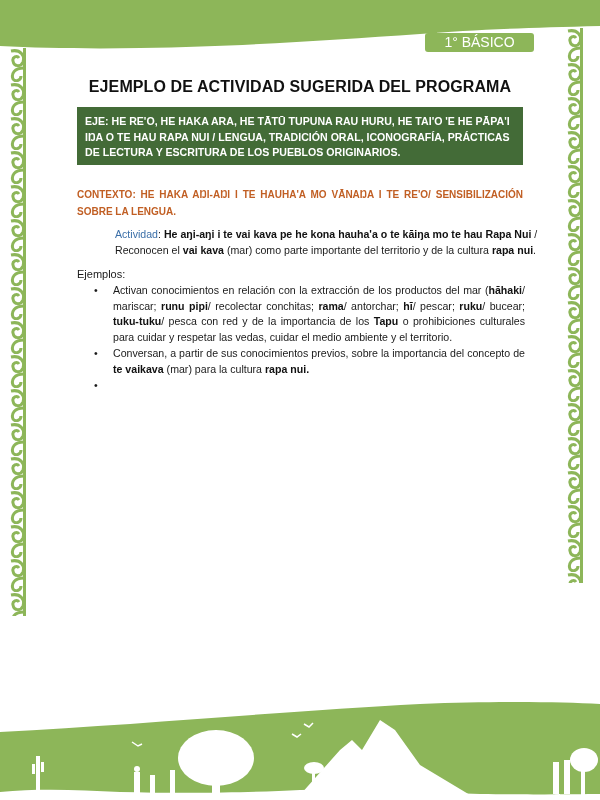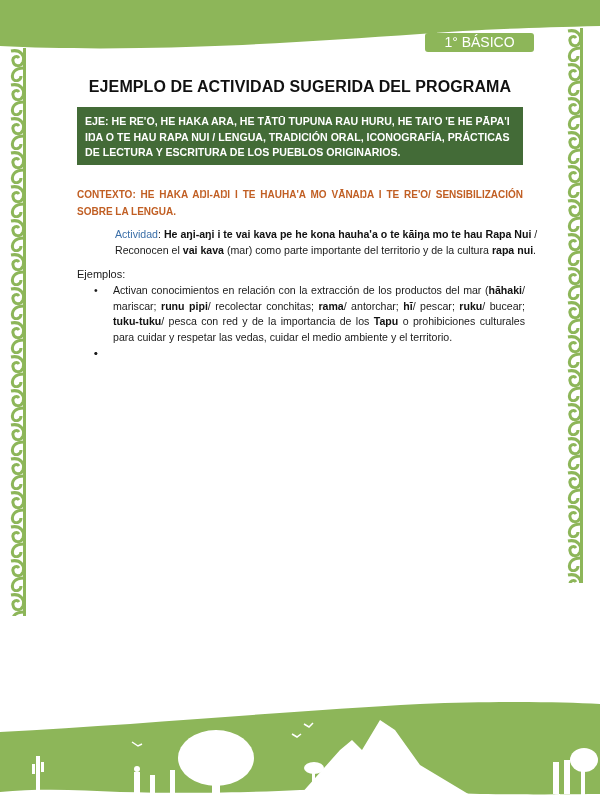--- a/index.html
+++ b/index.html
@@ -58,21 +58,21 @@
 
 <div class="eje-box">EJE: HE RE'O, HE HAKA ARA, HE TĀTŪ TUPUNA RAU HURU, HE TAI'O 'E HE PĀPA'I IŊA O TE HAU RAPA NUI / LENGUA, TRADICIÓN ORAL, ICONOGRAFÍA, PRÁCTICAS DE LECTURA Y ESCRITURA DE LOS PUEBLOS ORIGINARIOS.</div>
 
 <div class="contexto">CONTEXTO: HE HAKA AŊI-AŊI I TE HAUHA'A MO VĀNAŊA I TE RE'O/ SENSIBILIZACIÓN SOBRE LA LENGUA.</div>
 
 <div class="actividad"><span class="lbl">Actividad</span><span>: </span><b>He aŋi-aŋi i te vai kava pe he kona hauha'a o te kāiŋa mo te hau Rapa Nui</b><span> / Reconocen el </span><b>vai kava</b><span> (mar) como parte importante del territorio y de la cultura </span><b>rapa nui</b><span>.</span></div>
 
 <div class="ejemplos-label">Ejemplos:</div>
 <ul class="ej-list">
   <li><span class="bullet">•</span><span class="parts"><span>Activan conocimientos en relación con la extracción de los productos del mar (</span><b>hāhaki</b><span>/ mariscar; </span><b>runu pipi</b><span>/ recolectar conchitas; </span><b>rama</b><span>/ antorchar; </span><b>hī</b><span>/ pescar; </span><b>ruku</b><span>/ bucear; </span><b>tuku-tuku</b><span>/ pesca con red y de la importancia de los </span><b>Tapu</b><span> o prohibiciones culturales para cuidar y respetar las vedas, cuidar el medio ambiente y el territorio.</span></span></li>
-  <li><span class="bullet">•</span></li>
+  <li><span class="bullet">•</span><span class="parts"><span>Conversan, a partir de sus conocimientos previos, sobre la importancia del concepto de </span><b>te vaikava</b><span> (mar) para la cultura </span><b>rapa nui.</b></span></li>
   <li><span class="bullet">•</span></li>
 </ul>
 
 <svg class="bottom-band" viewBox="0 0 600 200" width="600" height="200">
   <path d="M0,132 C150,124 300,110 420,104 C500,101 560,102 600,104 L600,200 L0,200 Z" fill="#8db659"></path>
 
   <path d="M0,200 L0,192 C40,188 80,190 120,192 C200,194 260,192 300,190 C360,188 420,192 480,194 C540,195 580,194 600,194 L600,200 Z" fill="#ffffff"></path>
 
   <path d="M300,195 L340,150 L352,140 L362,150 L380,120 L395,130 L420,165 L470,195 Z" fill="#ffffff"></path>
 

